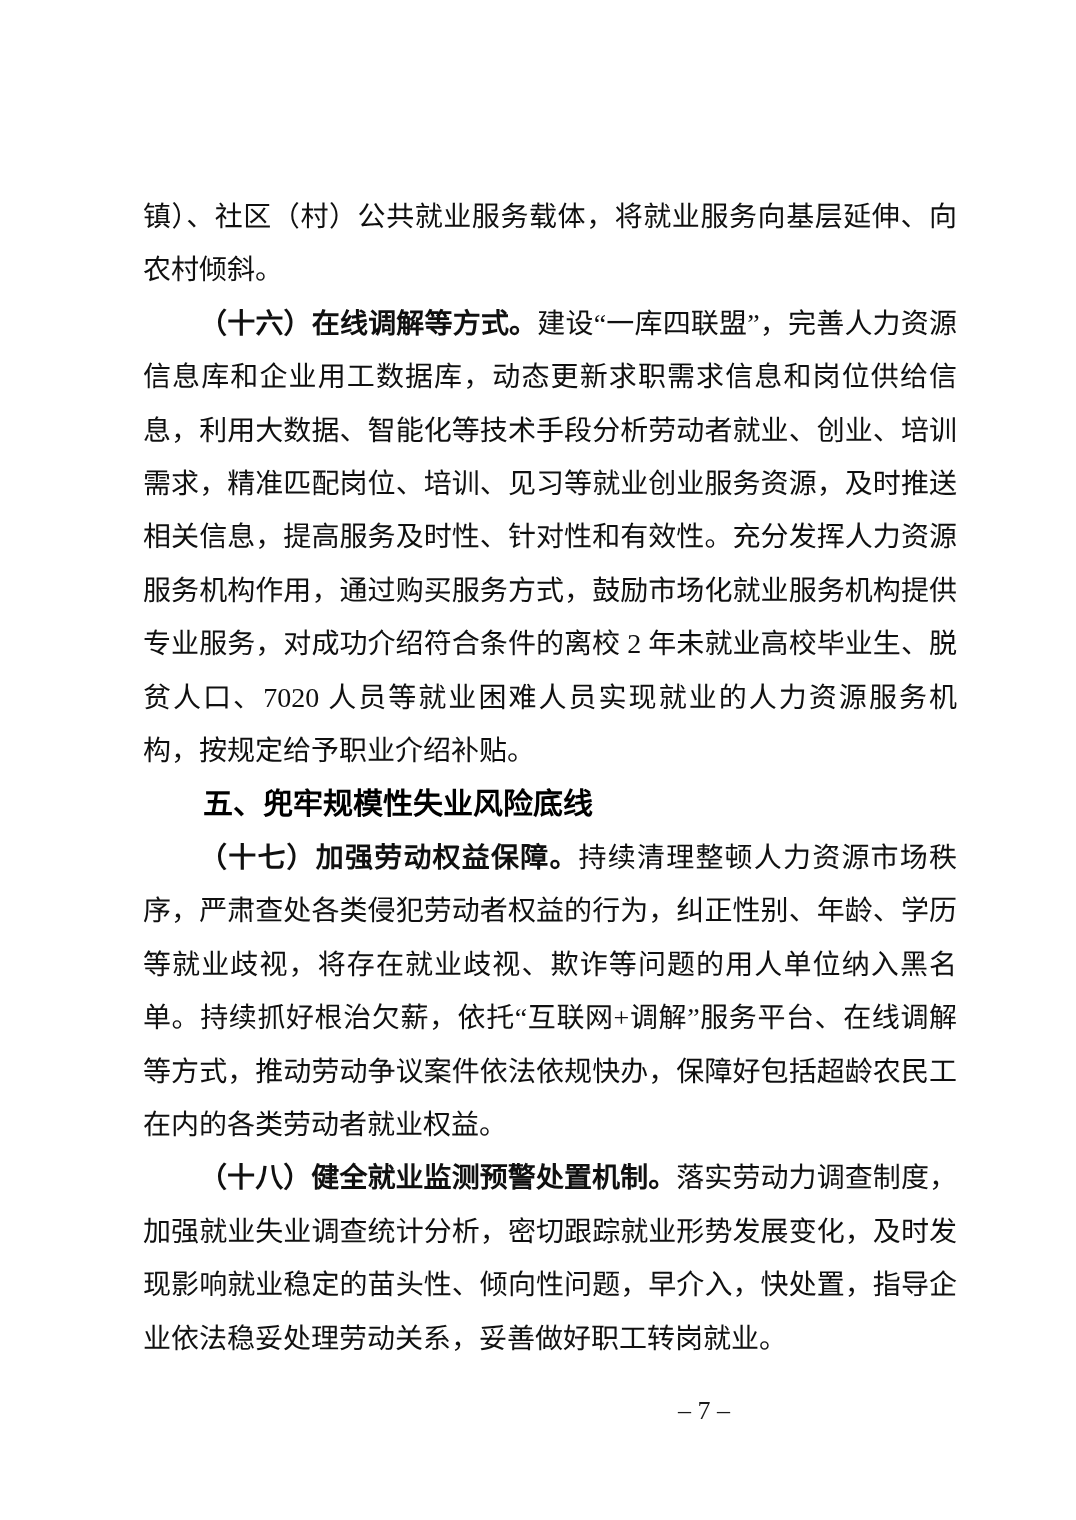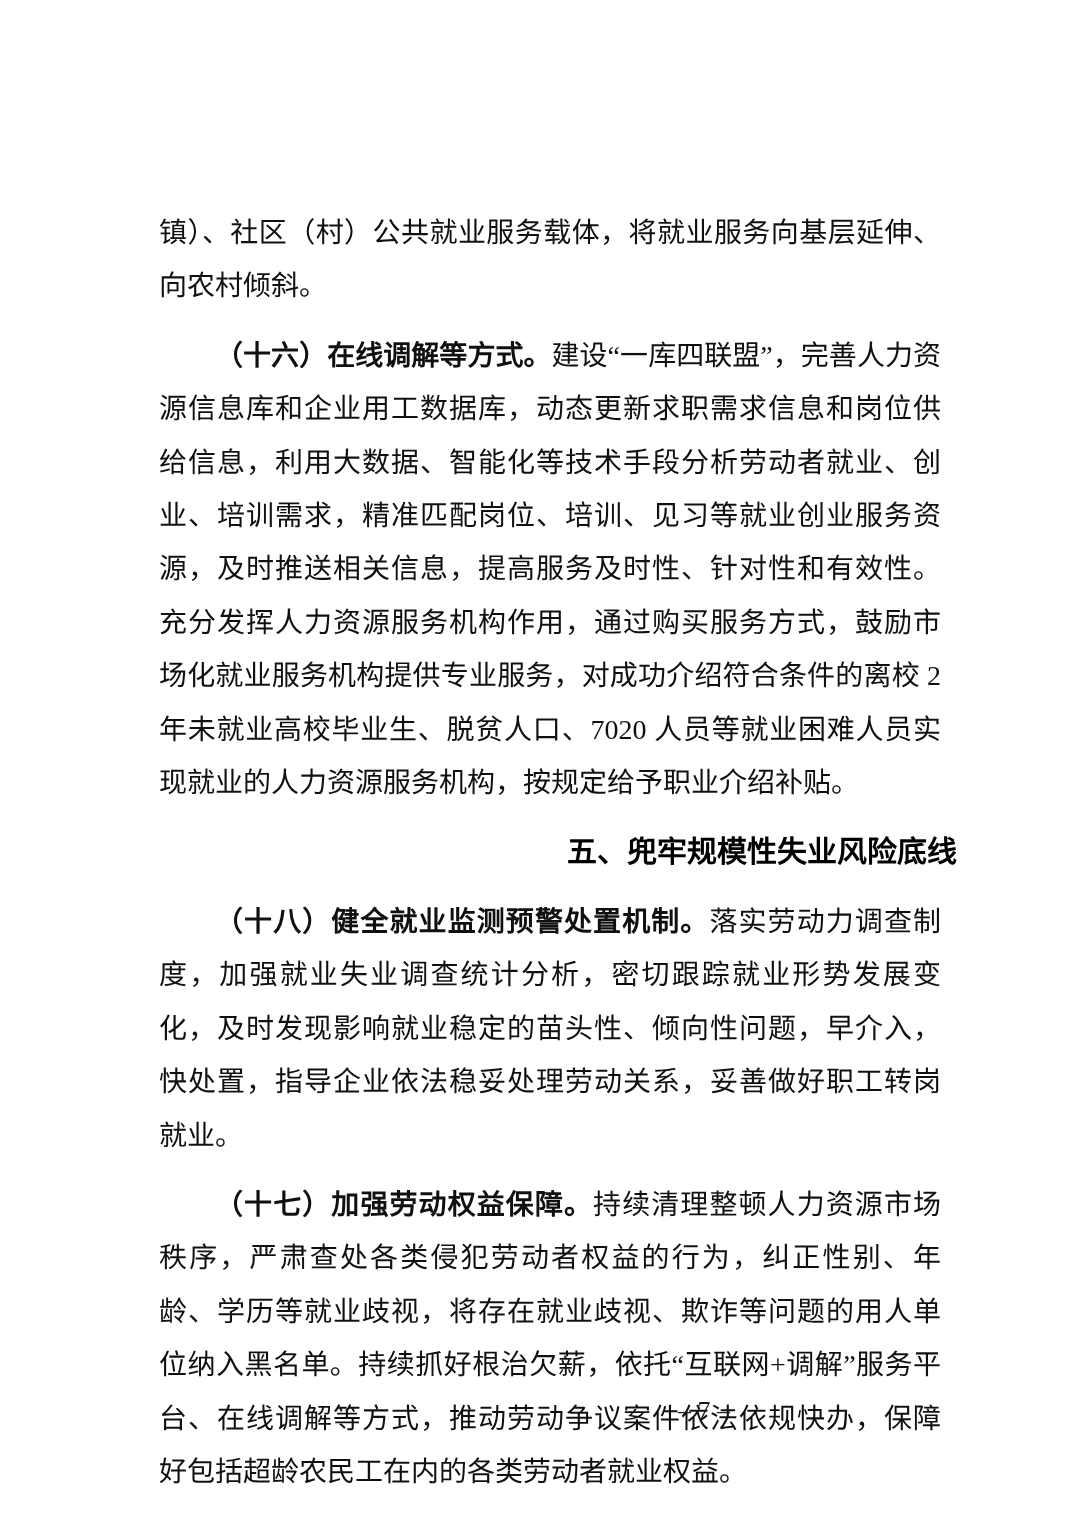--- a/index.html
+++ b/index.html
@@ -25,35 +25,35 @@
     position: absolute;
     left: 143px;
     top: 190px;
     width: 814px;
     font-size: 28px;
     line-height: 53.4px;
     text-align: justify;
     letter-spacing: 0;
   }
   .para {
-    margin: 16px;
+    margin: 0;
     padding: 0;
     text-indent: 2em;
   }
   .para.continuation {
     text-indent: 0;
   }
   .para .lead {
     font-weight: 700;
   }
   .heading {
     margin: 0;
     padding: 0;
     text-indent: 2em;
-    text-align: right;
+    text-align: left;
     font-family: "Liberation Sans", "DejaVu Sans", sans-serif;
     font-weight: 700;
     font-size: 30px;
     line-height: 53.4px;
     color: #000000;
   }
   .pagenum {
     position: absolute;
     left: 678px;
     top: 1396px;
@@ -69,21 +69,21 @@
 <div class="page">
 
   <div class="textblock">
 
     <p class="para continuation">镇）、社区（村）公共就业服务载体，将就业服务向基层延伸、向农村倾斜。</p>
 
     <p class="para"><span class="lead">（十六）在线调解等方式。</span><span>建设“一库四联盟”，完善人力资源信息库和企业用工数据库，动态更新求职需求信息和岗位供给信息，利用大数据、智能化等技术手段分析劳动者就业、创业、培训需求，精准匹配岗位、培训、见习等就业创业服务资源，及时推送相关信息，提高服务及时性、针对性和有效性。充分发挥人力资源服务机构作用，通过购买服务方式，鼓励市场化就业服务机构提供专业服务，对成功介绍符合条件的离校 2 年未就业高校毕业生、脱贫人口、7020 人员等就业困难人员实现就业的人力资源服务机构，按规定给予职业介绍补贴。</span></p>
 
     <h2 class="heading">五、兜牢规模性失业风险底线</h2>
 
+    <p class="para"><span class="lead">（十七）加强劳动权益保障。</span><span>持续清理整顿人力资源市场秩序，严肃查处各类侵犯劳动者权益的行为，纠正性别、年龄、学历等就业歧视，将存在就业歧视、欺诈等问题的用人单位纳入黑名单。持续抓好根治欠薪，依托“互联网+调解”服务平台、在线调解等方式，推动劳动争议案件依法依规快办，保障好包括超龄农民工在内的各类劳动者就业权益。</span></p>
+
     <p class="para"><span class="lead">（十八）健全就业监测预警处置机制。</span><span>落实劳动力调查制度，加强就业失业调查统计分析，密切跟踪就业形势发展变化，及时发现影响就业稳定的苗头性、倾向性问题，早介入，快处置，指导企业依法稳妥处理劳动关系，妥善做好职工转岗就业。</span></p>
-
-    <p class="para"><span class="lead">（十七）加强劳动权益保障。</span><span>持续清理整顿人力资源市场秩序，严肃查处各类侵犯劳动者权益的行为，纠正性别、年龄、学历等就业歧视，将存在就业歧视、欺诈等问题的用人单位纳入黑名单。持续抓好根治欠薪，依托“互联网+调解”服务平台、在线调解等方式，推动劳动争议案件依法依规快办，保障好包括超龄农民工在内的各类劳动者就业权益。</span></p>
 
   </div>
 
   <div class="pagenum">– 7 –</div>
 
 </div>
 
 </body></html>

